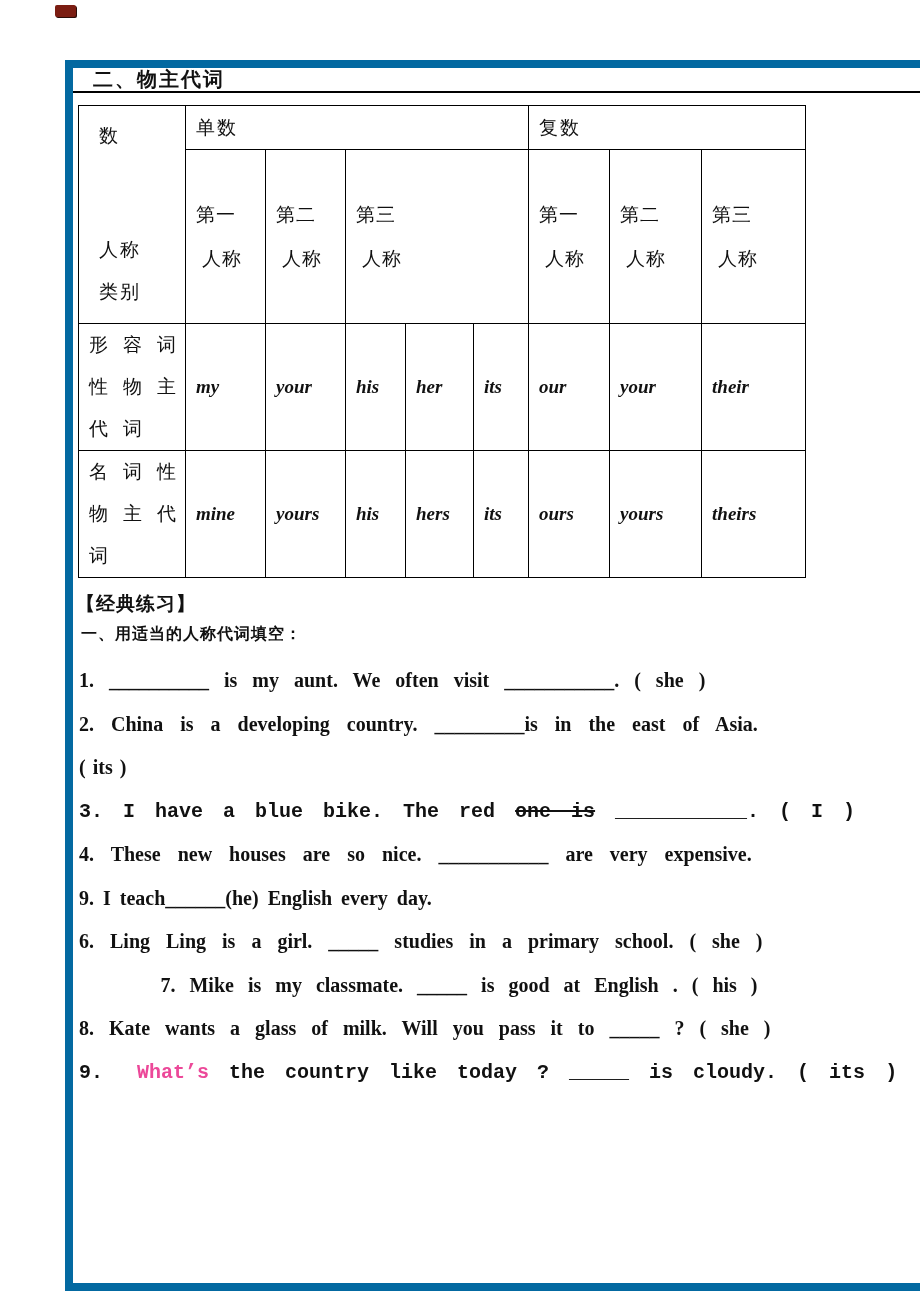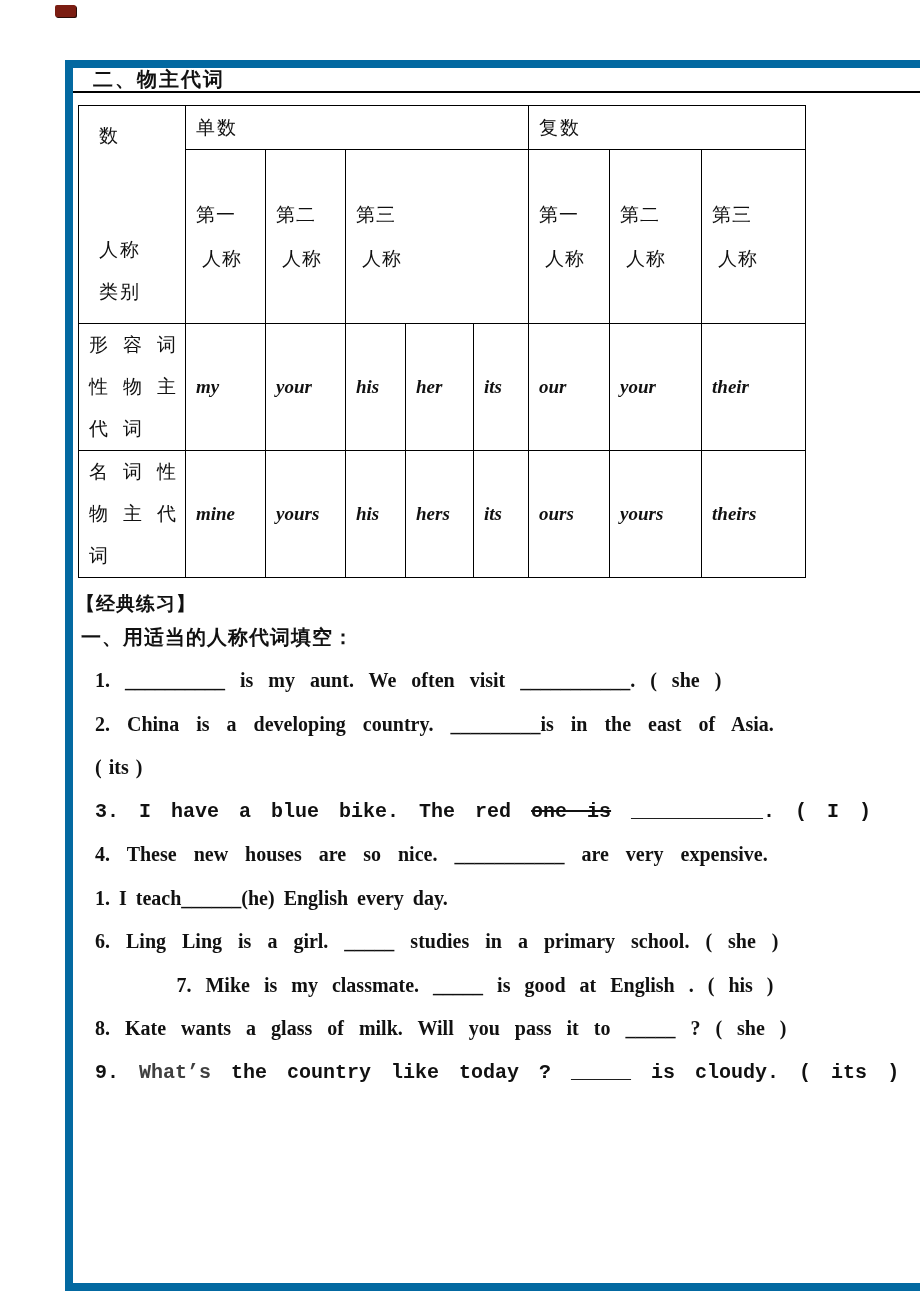--- a/index.html
+++ b/index.html
@@ -31,33 +31,33 @@
   .corner-inner .spacer { flex:1; }
   .corner-inner span { line-height:42px; letter-spacing:2px; }
   .p-hdr div { line-height:44px; letter-spacing:1px; }
   .p-hdr div.l2 { padding-left:6px; }
   .row-label { padding-left:8px; }
   .row-label div { line-height:42px; letter-spacing:15px; white-space:nowrap; }
   .val { font-weight:bold; font-size:20px; padding-left:8px;font-style:italic; }
 
   .ex-title { position:absolute; left:3px; top:523px; font-size:19px; font-weight:bold;
               letter-spacing:1px;text-align:right; }
-  .ex-instr { position:absolute; left:8px; top:556px; font-size:20px; font-weight:bold;
+  .ex-instr { position:absolute; left:8px; top:556px; font-size:16px; font-weight:bold;
               letter-spacing:1px; }
-  .ex-lines { position:absolute; left:22px; top:591px; width:760px; }
+  .ex-lines { position:absolute; left:6px; top:591px; width:760px; }
   .ln { line-height:43.5px; font-size:20px; font-weight:bold; white-space:nowrap; }
   .ws2  { word-spacing:2px; }
   .ws4  { word-spacing:4px; }
   .ws8  { word-spacing:8px;font-family:Liberation Mono, monospace; }
   .ws9  { word-spacing:9px;text-align:center; }
   .ws10 { word-spacing:10px; }
   .ws11 { word-spacing:11px; }
   .ws12 { word-spacing:12px; }
   .strike { text-decoration:line-through; }
-  .blue { color:#404040; }
+  .blue { color:#ec4899;margin-left:14px; }
 </style>
 </head>
 <body>
 
 <div class="page">
 
   <div class="corner-mark"></div>
 
   <div class="doc-box">
 
@@ -151,21 +151,21 @@
 
     <div class="ex-title">【经典练习】</div>
     <div class="ex-instr">一、用适当的人称代词填空：</div>
 
     <div class="ex-lines">
       <div class="ln ws10"><span>1. __________ is my aunt. We often visit ___________. ( she )</span></div>
       <div class="ln ws12"><span>2. China is a developing country. _________is in the east of Asia.</span></div>
       <div class="ln ws2"><span>( its )</span></div>
       <div class="ln ws8"><span>3. I have a blue bike. The red </span><span class="strike">one is</span><span> ___________. ( I )</span></div>
       <div class="ln ws12"><span>4. These new houses are so nice. ___________ are very expensive.</span></div>
-      <div class="ln ws4"><span>1. I teach______(he) English every day.</span></div>
+      <div class="ln ws4"><span>9. I teach______(he) English every day.</span></div>
       <div class="ln ws11"><span>6. Ling Ling is a girl. _____ studies in a primary school. ( she )</span></div>
       <div class="ln ws9"><span>7. Mike is my classmate. _____ is good at English . ( his )</span></div>
       <div class="ln ws10"><span>8. Kate wants a glass of milk. Will you pass it to _____ ? ( she )</span></div>
       <div class="ln ws8"><span>9. </span><span class="blue">What’s</span><span> the country like today ? _____ is cloudy. ( its )</span></div>
     </div>
 
   </div>
 </div>
 
 </body></html>

